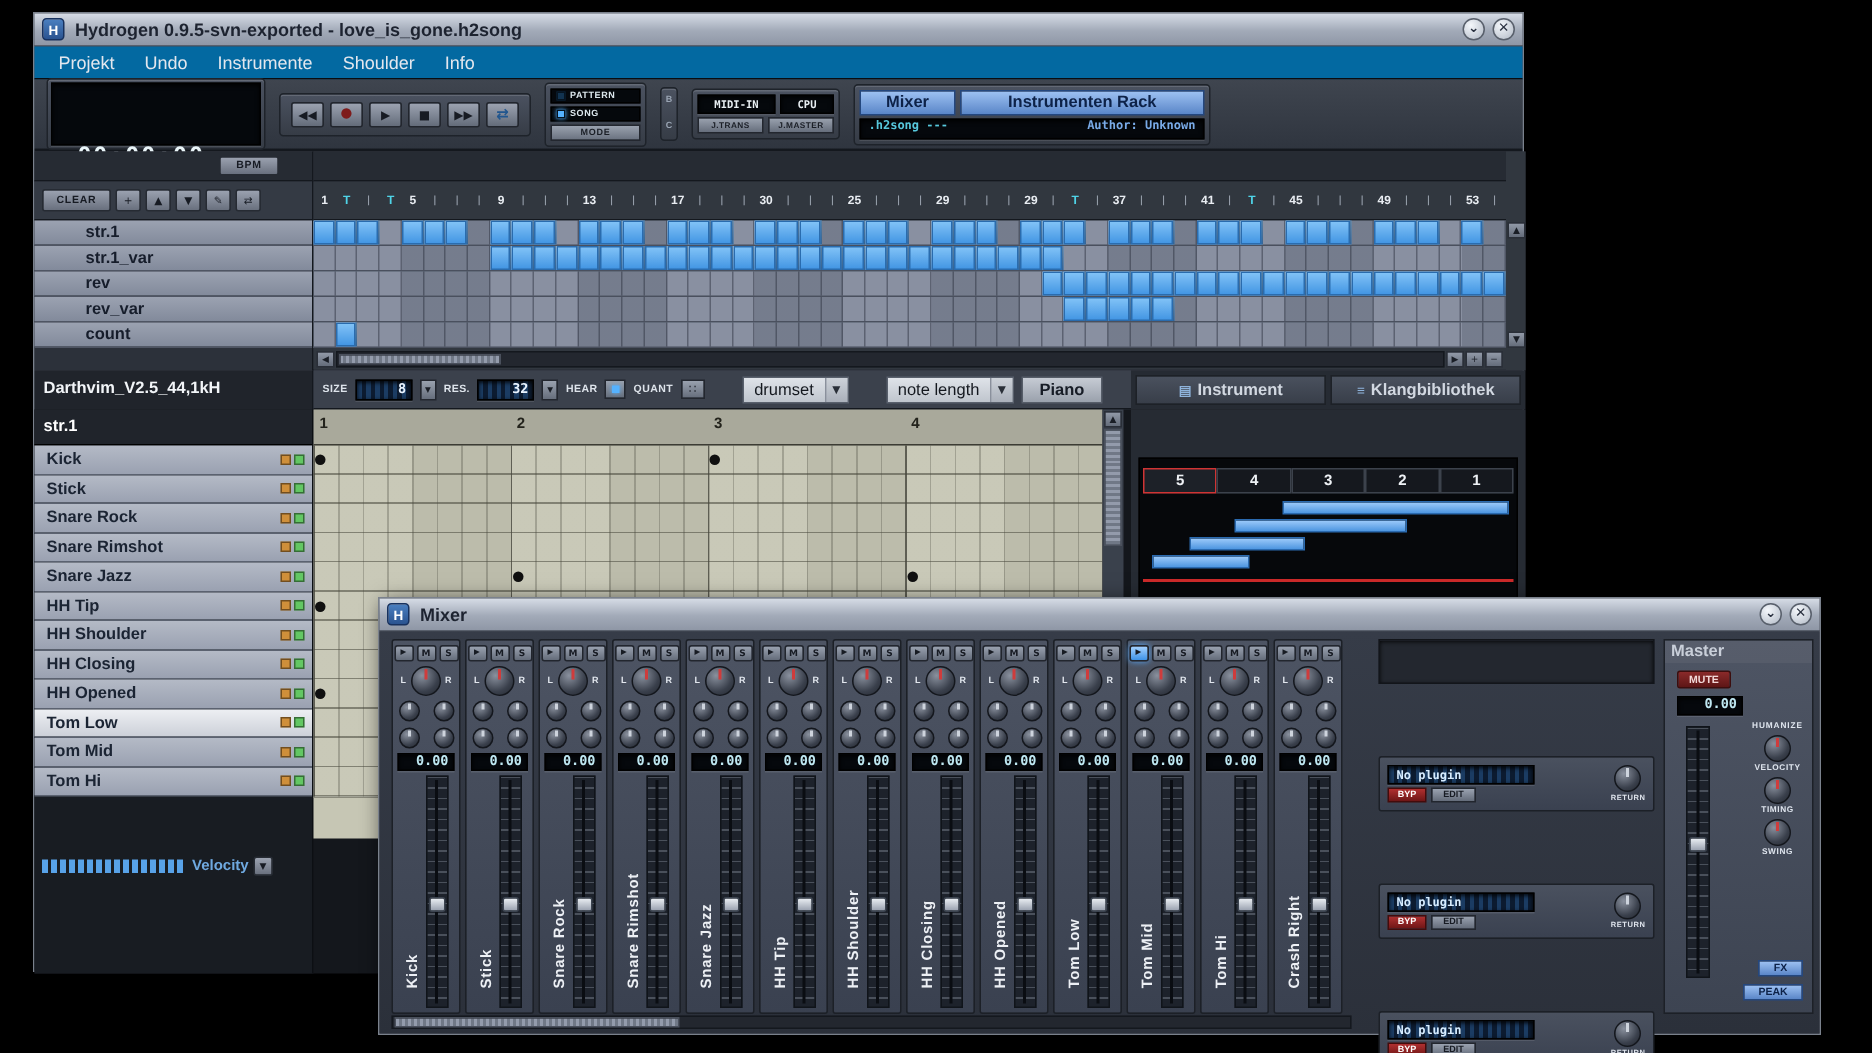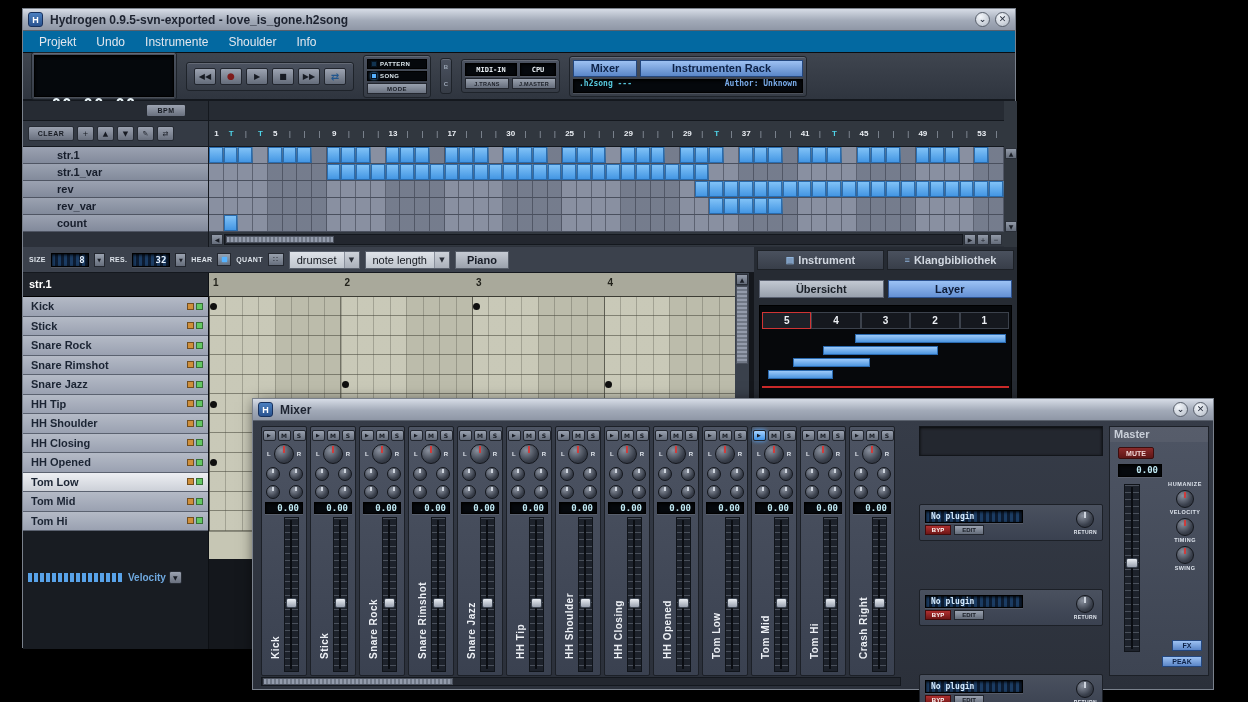--- a/index.html
+++ b/index.html
@@ -125,21 +125,21 @@
   .mini-lcd { width:38px; height:14px; font:bold 9px/13px "DejaVu Sans Mono",monospace; color:#eaf4ff;
     text-align:right; padding-right:3px; }
   .mini-spin { width:11px; height:14px; background:linear-gradient(#99a1ae,#666e7c); border:1px solid #23272f;
     font:5px/13px "DejaVu Sans",sans-serif; color:#1a1e26; text-align:center; }
   .hear-btn { width:14px; height:13px; background:linear-gradient(#99a1ae,#666e7c); border:1px solid #23272f;
     display:flex; align-items:center; justify-content:center; }
   .hear-btn i { width:5px; height:5px; background:#55b2ff; box-shadow:0 0 3px #55b2ff; }
   .quant-btn { width:16px; height:13px; background:linear-gradient(#99a1ae,#666e7c); border:1px solid #23272f;
     font:8px/12px "DejaVu Sans",sans-serif; color:#1a1e26; text-align:center; }
   .qcombo { height:18px; display:flex; align-items:flex-start; background:linear-gradient(#dfe3e9,#bfc5cd);
-    border:1px solid #59606c; }
+    border:1px solid #59606c;margin-left:20px; }
   .qcombo .txt { padding:0 7px; font:11px/16px "Liberation Sans",sans-serif; color:#14181f; }
   .qcombo .arr { width:15px; align-self:stretch; border-left:1px solid #8a909c;
     background:linear-gradient(#cdd2d9,#aab0ba); font:7px/17px "DejaVu Sans",sans-serif; text-align:center; color:#2a2f38; }
   .piano-btn { height:18px; padding:0 11px; background:linear-gradient(#c6cbd4,#9aa1ac); border:1px solid #565d68;
     font:bold 11px/17px "Liberation Sans",sans-serif; color:#171c26; }
   .ph-right { width:263px; flex:none; background:#262b33; display:flex; gap:3px; padding:3px; }
   .ph-tab { flex:1; display:flex; align-items:center; justify-content:center; gap:4px;
     background:linear-gradient(#4a515e,#383e49); border:1px solid #1d2127; color:#d2d8e1;
     font:bold 11px "Liberation Sans",sans-serif; }
   .ph-ico { color:#8fb4dc; font-size:9px; }
@@ -714,20 +714,21 @@
       <div class="sp"></div>
       <div class="mid">
         <div class="scr-btn">▲</div>
         <div class="scr-btn">▼</div>
       </div>
       <div style="height:14px"></div>
     </div>
   </div>
 
   <div id="pat-header">
+    <div class="ph-left">Darthvim_V2.5_44,1kH</div>
     <div class="ph-mid">
       <span class="ctl-label">SIZE</span>
       <div class="mini-lcd lcd striped">8</div>
       <div class="mini-spin">▼</div>
       <span class="ctl-label">RES.</span>
       <div class="mini-lcd lcd striped">32</div>
       <div class="mini-spin">▼</div>
       <span class="ctl-label">HEAR</span>
       <div class="hear-btn">
           <i></i>
@@ -862,24 +863,20 @@
           </div>
         </div>
       <div class="pgrid-ext"></div>
     </div>
     <div id="pb-vscroll">
       <div class="scr-btn">▲</div>
       <div class="pv-thumb"></div>
       <div class="scr-btn" style="margin-top:auto">▼</div>
     </div>
     <div id="pb-right">
-      <div class="rp-tabs">
-        <div class="rp-tab over">Übersicht</div>
-        <div class="rp-tab layer">Layer</div>
-      </div>
       <div id="layer-box">
         <div id="layer-header">
             <div class="lcell selected">5</div>
             <div class="lcell">4</div>
             <div class="lcell">3</div>
             <div class="lcell">2</div>
             <div class="lcell">1</div>
           </div>
         <div class="lredline"></div>
       <div class="lbar" style="left: 38%; width: 60%; top: 28px;"></div>

